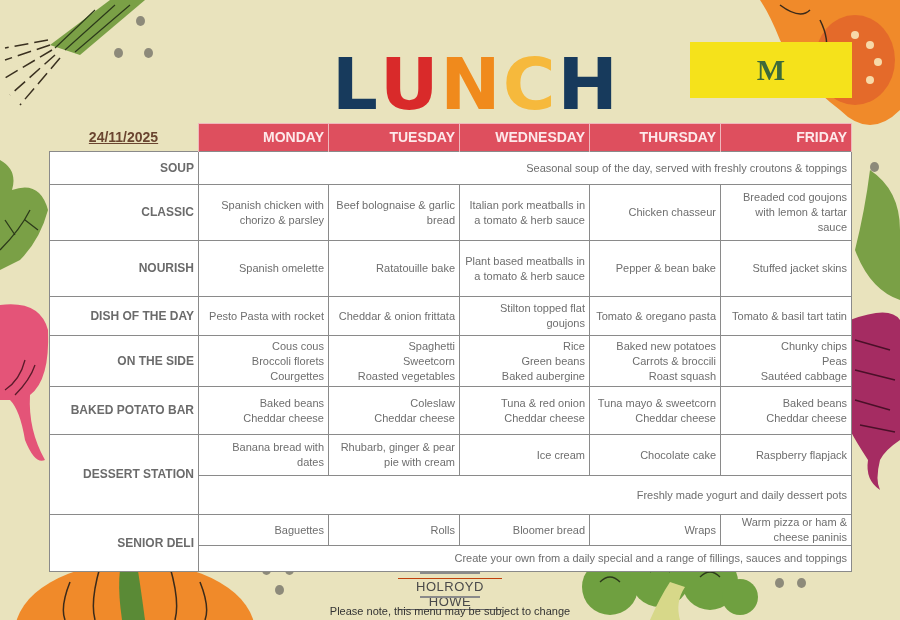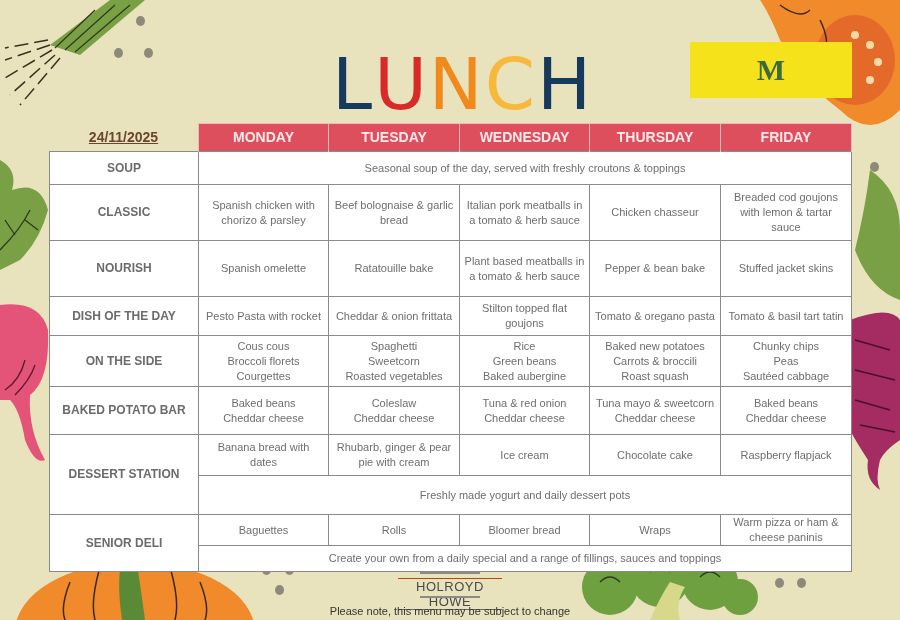--- a/index.html
+++ b/index.html
@@ -1,25 +1,25 @@
 <!DOCTYPE html>
 <html><head>
 <meta charset="utf-8">
 <style>
   html, body { margin:0; padding:0; }
   body { width:900px; height:620px; position:relative; overflow:hidden; background:#e9e3bd; font-family:"Liberation Sans", sans-serif; }
   .deco { position:absolute; }
-  .title { position:absolute; left:332px; top:44px; font-family:"DejaVu Sans", sans-serif; font-weight:normal; font-size:72px; letter-spacing:2px; line-height:80px; }
+  .title { position:absolute; left:332px; top:44px; font-family:"DejaVu Sans", sans-serif; font-weight:bold; font-size:72px; letter-spacing:2px; line-height:80px; }
   .title span { display:inline-block; }
   .logo { position:absolute; left:690px; top:42px; width:162px; height:56px; display:flex; }
   .logo-text { background:#fff; width:98px; display:flex; flex-direction:column; justify-content:center; align-items:flex-end; padding-right:4px; font-family:"Liberation Serif", serif; color:#2a3e72; font-size:19px; line-height:15px; }
   .logo-crest { background:#f5e21b; flex:1; display:flex; align-items:center; justify-content:center; font-family:"Liberation Serif", serif; font-size:30px; font-weight:bold; color:#3d6a3a; }
   .date { position:absolute; left:49px; top:123px; width:149px; height:28px; display:flex; align-items:center; justify-content:center; font-weight:bold; font-size:14px; color:#6a4530;text-decoration:underline; }
   table { position:absolute; left:49px; top:123px; border-collapse:collapse; table-layout:fixed; width:802px; }
-  td, th { border:1px solid #8a8a8a; text-align:center; vertical-align:middle; color:#6e6e6e; font-size:11px; line-height:15px; padding:0 4px; background:#fff; }
+  td, th { border:1px solid #8a8a8a; text-align:right; vertical-align:middle; color:#6e6e6e; font-size:11px; line-height:15px; padding:0 4px; background:#fff; }
   th.day { background:#de4f5e; color:#fde9ea; font-size:14px; font-weight:bold; border:1px solid #f0b8bd; border-bottom:none; height:27px; }
   th.blank { background:transparent; border:none; }
   td.label { font-weight:bold; color:#6b6b6b; font-size:12px; }
   .note { position:absolute; left:0; width:900px; text-align:center; top:605px; font-size:11px; color:#333; }
   .hh { position:absolute; left:398px; top:578px; width:104px; text-align:center; font-size:13px; color:#4a4a4a; border-top:1px solid #c2410c; border-bottom:1px solid #6a6a6a; letter-spacing:0.5px; line-height:15px; }
   .hh-small { position:absolute; left:420px; top:572px; width:60px; height:2px; background:#8a8a8a; }
   .hh-small2 { position:absolute; left:420px; top:596px; width:60px; height:2px; background:#8a8a8a; }
   .dot { position:absolute; width:9px; height:10px; border-radius:50%; background:#8d8a7a; }
 </style>
 </head>

